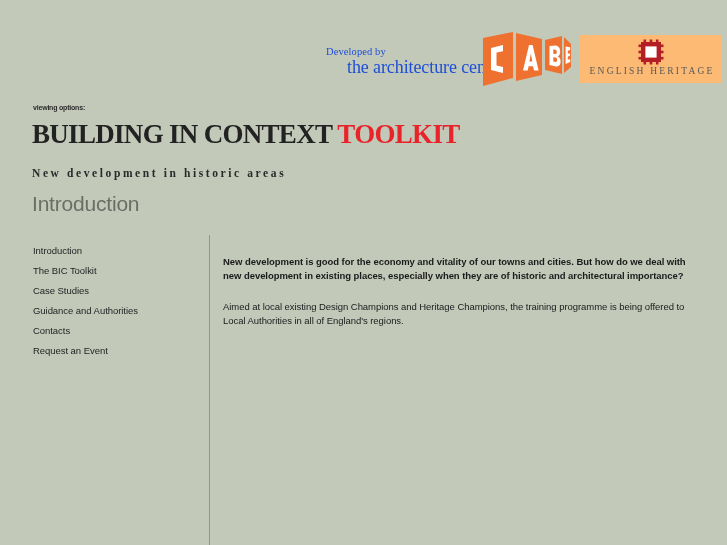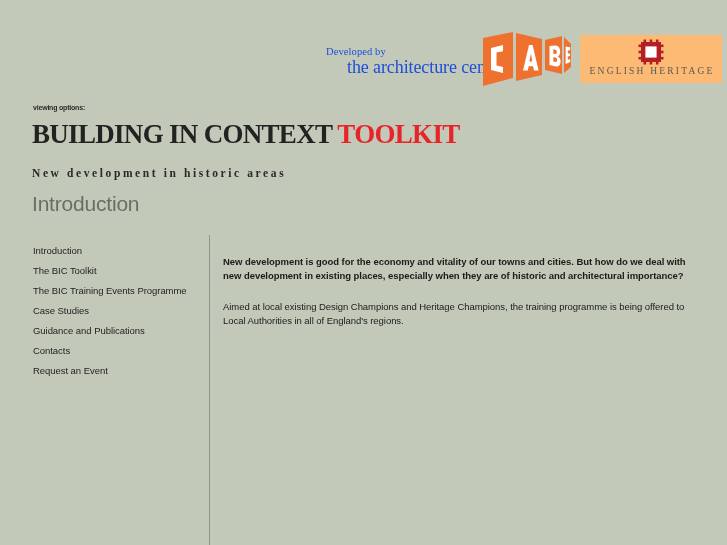--- a/index.html
+++ b/index.html
@@ -258,23 +258,22 @@
     <div class="masthead-sub">New development in historic areas</div>
   </div>
 
   <div class="page-title">Introduction</div>
 
   <div class="divider"></div>
 
   <nav class="sidebar">
     <a class="nav-item">Introduction</a>
     <a class="nav-item">The BIC Toolkit</a>
-    <a class="nav-item">The BIC Training Events Programme</a>
     <a class="nav-item">Case Studies</a>
-    <a class="nav-item">Guidance and Publications</a>
+    <a class="nav-item">Guidance and Authorities</a>
     <a class="nav-item">Contacts</a>
     <a class="nav-item">Request an Event</a>
   </nav>
 
   <main class="content">
     <p class="lead">New development is good for the economy and vitality of our towns and cities. But how do we deal with new development in existing places, especially when they are of historic and architectural importance?</p>
     <p>Aimed at local existing Design Champions and Heritage Champions, the training programme is being offered to Local Authorities in all of England's regions.</p>
   </main>
 
 </div>

